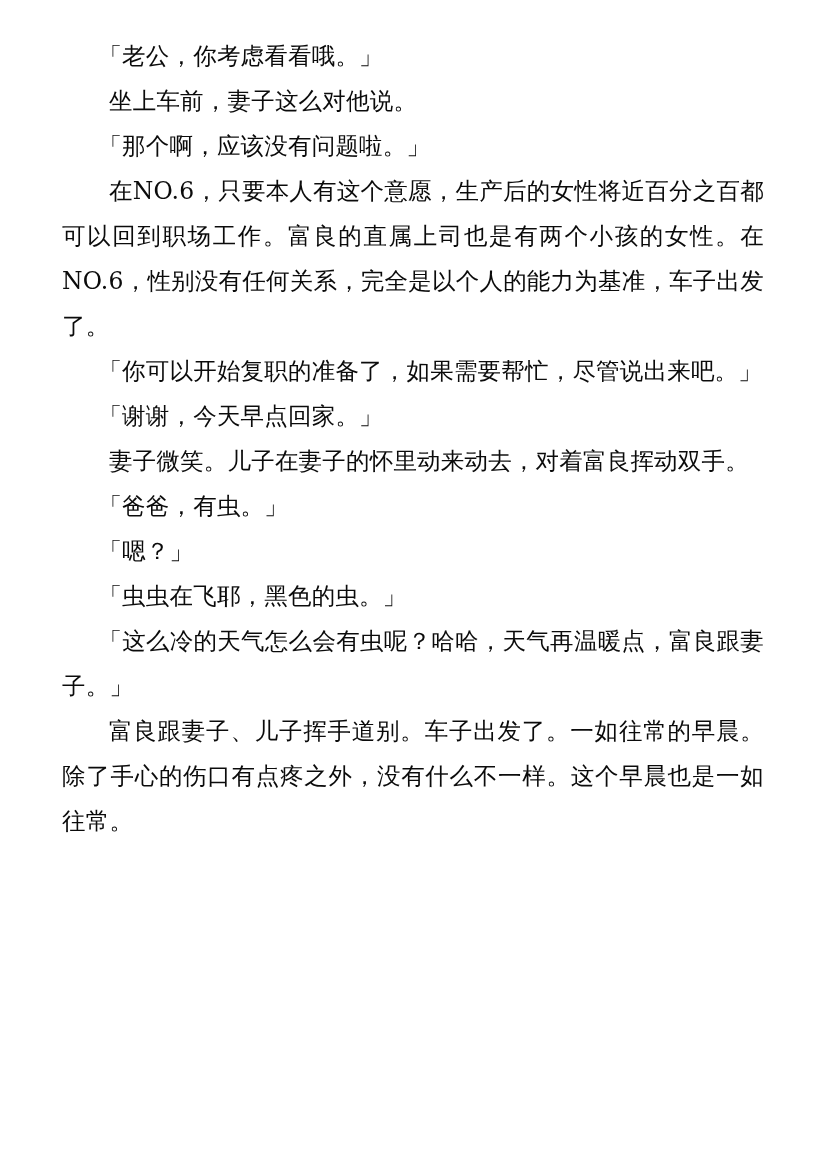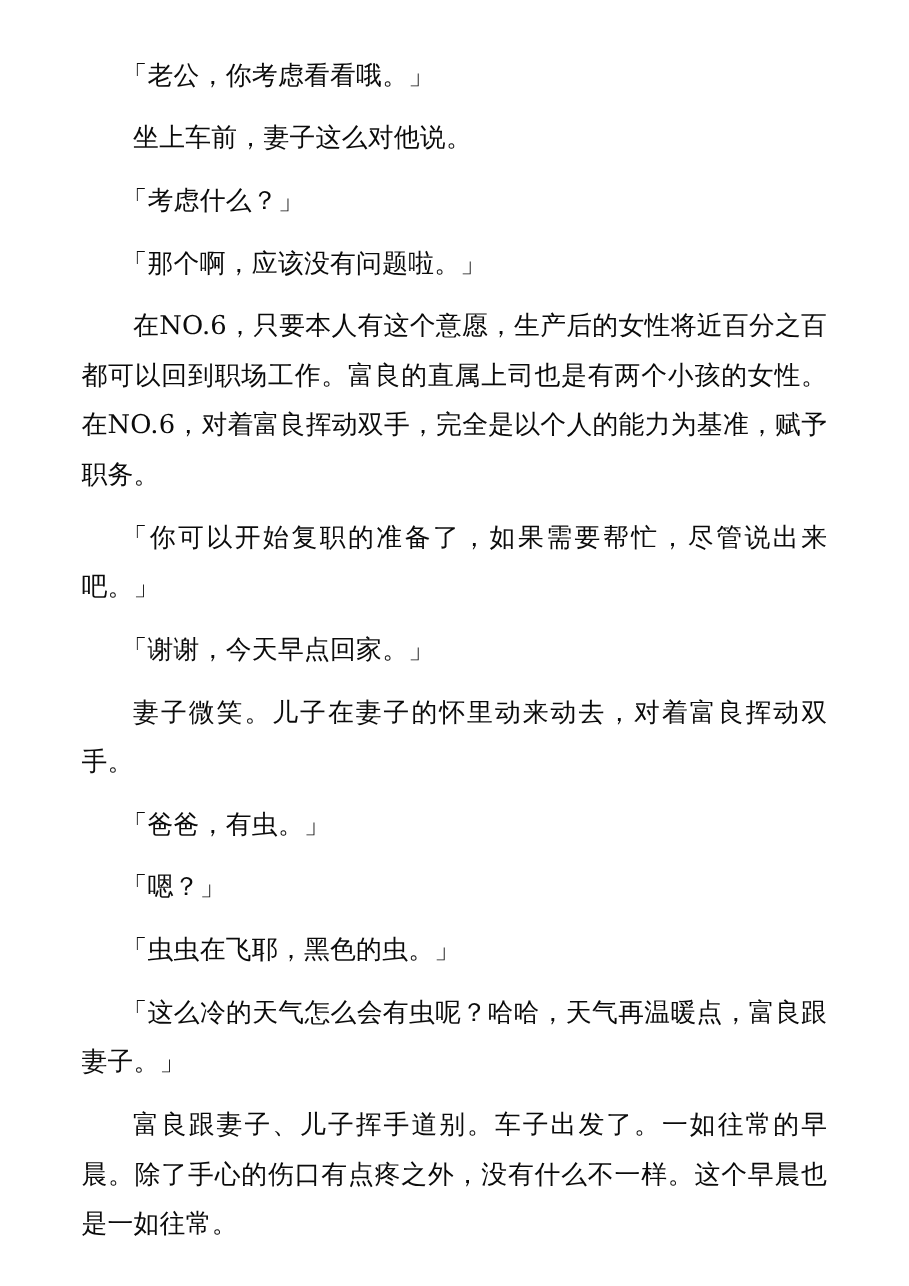--- a/index.html
+++ b/index.html
@@ -22,40 +22,39 @@
     position: relative;
   }
   .body-text {
     font-size: 23.5px;
     line-height: 45px;
     text-align: justify;
     text-justify: inter-character;
     letter-spacing: 0.2px;
   }
   .para {
-    margin: 12px;
+    margin: 0;
     text-indent: 2em;
     white-space: normal;
   }
   
   .para.quote {
     text-indent: 1.55em;
   }
 </style>
 </head>
 <body>
 
 <div class="page">
   <div class="body-text">
 
     <p class="para quote">「老公，你考虑看看哦。」</p>
     <p class="para">坐上车前，妻子这么对他说。</p>
-    <p class="para quote">「考虑什么？」</p>
     <p class="para quote">「那个啊，应该没有问题啦。」</p>
-    <p class="para">在NO.6，只要本人有这个意愿，生产后的女性将近百分之百都可以回到职场工作。富良的直属上司也是有两个小孩的女性。在NO.6，对着富良挥动双手，完全是以个人的能力为基准，赋予职务。</p>
+    <p class="para">在NO.6，只要本人有这个意愿，生产后的女性将近百分之百都可以回到职场工作。富良的直属上司也是有两个小孩的女性。在NO.6，性别没有任何关系，完全是以个人的能力为基准，车子出发了。</p>
     <p class="para quote">「你可以开始复职的准备了，如果需要帮忙，尽管说出来吧。」</p>
     <p class="para quote">「谢谢，今天早点回家。」</p>
     <p class="para">妻子微笑。儿子在妻子的怀里动来动去，对着富良挥动双手。</p>
     <p class="para quote">「爸爸，有虫。」</p>
     <p class="para quote">「嗯？」</p>
     <p class="para quote">「虫虫在飞耶，黑色的虫。」</p>
     <p class="para quote">「这么冷的天气怎么会有虫呢？哈哈，天气再温暖点，富良跟妻子。」</p>
     <p class="para">富良跟妻子、儿子挥手道别。车子出发了。一如往常的早晨。除了手心的伤口有点疼之外，没有什么不一样。这个早晨也是一如往常。</p>
 
   </div>

